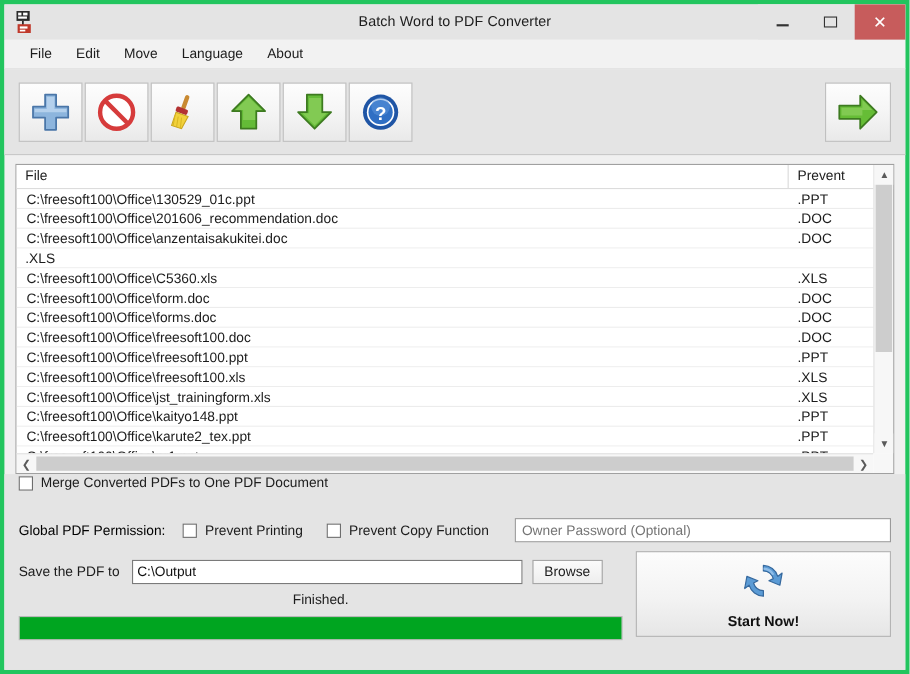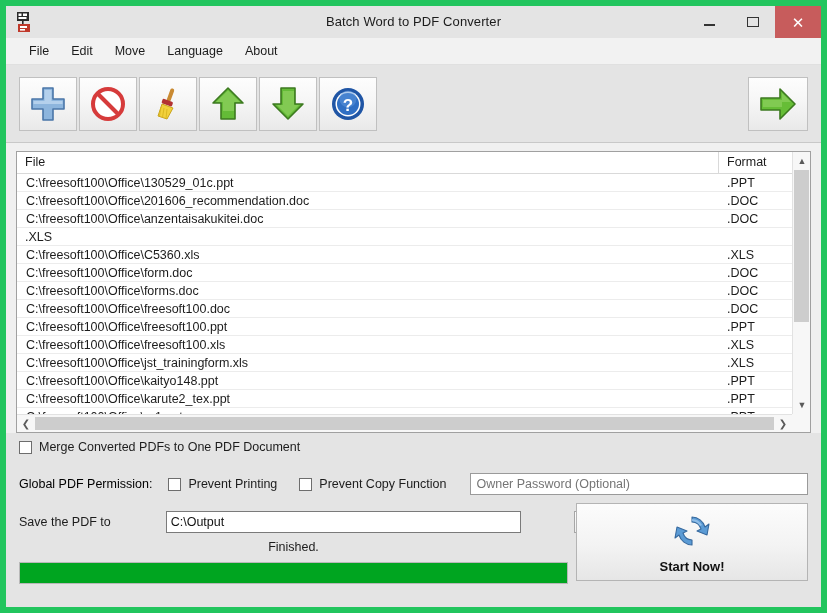--- a/index.html
+++ b/index.html
@@ -8,21 +8,21 @@
   }
   body {
     width: 827px; height: 613px;
     font-family: "Liberation Sans", sans-serif;
     overflow: hidden;
   }
   .window {
     position: relative;
     width: 827px; height: 613px;
     box-sizing: border-box;
-    border: 6px solid #22c55e;
+    border: 4px solid #22c55e;
     background: #f0f0f0;
     display: flex;
     flex-direction: column;
   }
   
   .titlebar {
     height: 32px;
     background: #e4e4e4;
     position: relative;
     flex: 0 0 auto;
@@ -225,21 +225,21 @@
   }
 
   
   .bottom {
     flex: 1 1 auto;
     background: #e4e4e4;
     position: relative;
   }
   .opt-row1 {
     position: absolute;
-    left: 13px; top: 7px;
+    left: 13px; top: 1px;
     display: flex; align-items: flex-end;
   }
   .cbx {
     width: 13px; height: 13px;
     border: 1px solid #6d6d6d;
     background: #fff;
     box-sizing: border-box;
     display: inline-block;
     margin-right: 7px;
   }
@@ -264,21 +264,21 @@
     font-size: 12.5px;
     color: #8a8a8a;
     padding: 8px 5px;
     box-sizing: border-box;
     line-height: 20px;
     margin-left: 2px;
   }
   .save-row {
     position: absolute;
     left: 13px; top: 78px;
-    display: flex; align-items: center; gap: 44px;
+    display: flex; align-items: center;
   }
   .save-label { font-size: 12.5px; color: #1c1c1c; margin-right: 11px; }
   .save-input {
     width: 355px; height: 22px;
     border: 1px solid #7a7a7a;
     background: #fff;
     font-size: 12.5px; color: #111;
     padding: 0 4px; box-sizing: border-box;
     line-height: 20px;
   }
@@ -434,21 +434,21 @@
           <path d="M3 13 H22 V4 L37 19 L22 34 V25 H3 Z" fill="#66bd36" stroke="#3d7a20" stroke-width="1.6" stroke-linejoin="round"></path>
           <path d="M5 15 H24 V8 L33 17 H24 V22 H5 Z" fill="#91d163" opacity="0.65"></path>
         </svg>
       </span>
     </div>
   </div>
 
   <div class="listwrap">
     <div class="list-head">
       <div class="hcell file">File</div>
-      <div class="hcell format">Format</div>
+      <div class="hcell format">Prevent</div>
     </div>
 
     <div class="rows">
       <div class="row">
         <div class="cell-file">C:\freesoft100\Office\130529_01c.ppt</div>
         <div class="cell-format">.PPT</div>
       </div>
       <div class="row">
         <div class="cell-file">C:\freesoft100\Office\201606_recommendation.doc</div>
         <div class="cell-format">.DOC</div>

